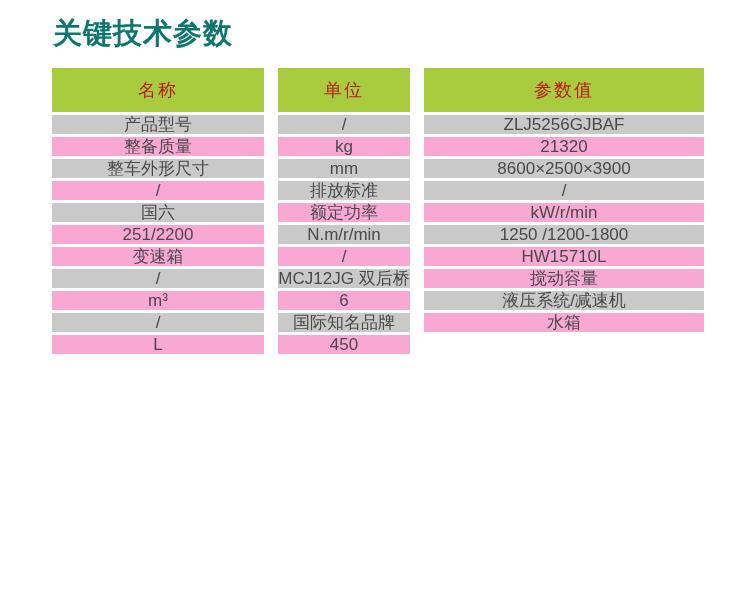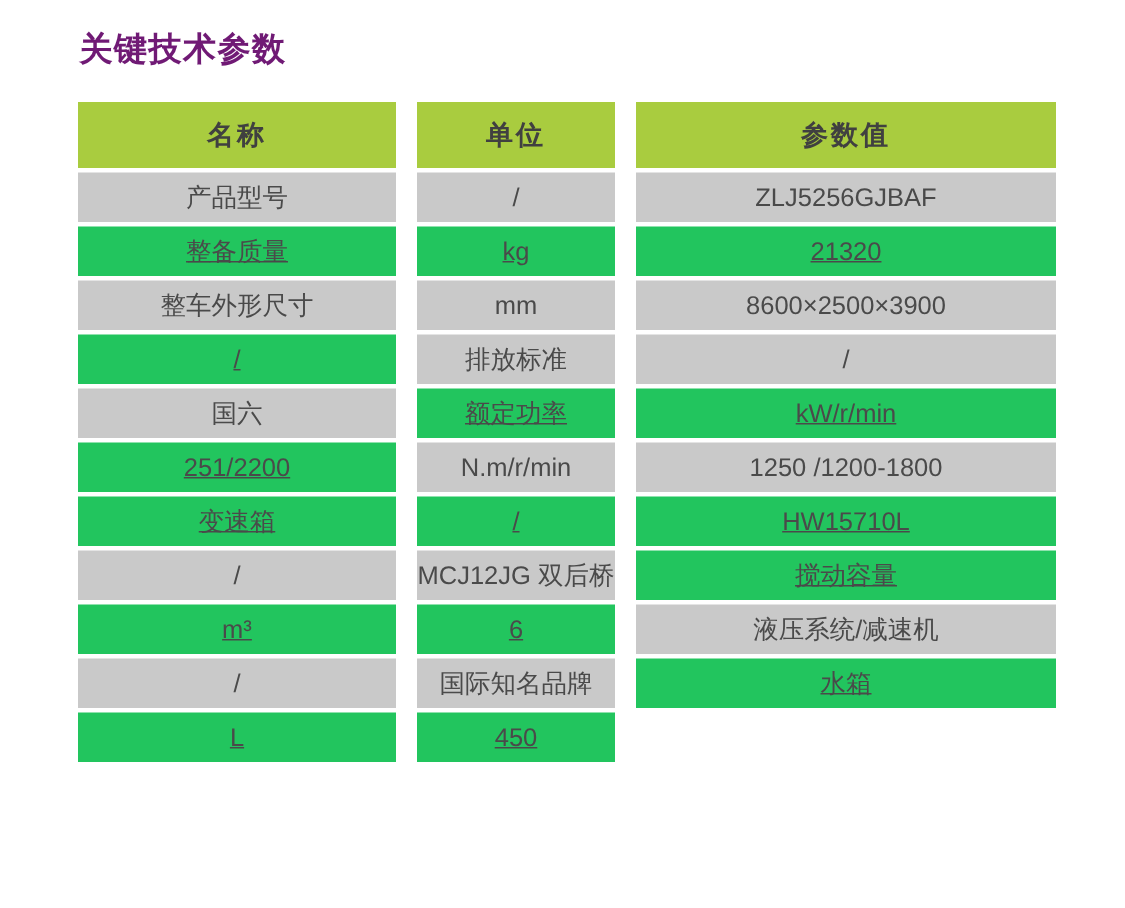--- a/index.html
+++ b/index.html
@@ -13,55 +13,55 @@
     width: 750px;
     height: 605px;
     background: #ffffff;
     overflow: hidden;
   }
   .title {
     position: absolute;
     left: 53px;
     top: 19px;
     margin: 0;
-    font-size: 22px;
+    font-size: 29px;
     line-height: 28px;
     font-weight: bold;
-    color: #701a75;
+    color: #0f766e;
     letter-spacing: 1px;
   }
   .spec-table {
     position: absolute;
     left: 52px;
     top: 68px;
     display: grid;
     grid-template-columns: 212px 132px 280px;
     column-gap: 14px;
     row-gap: 3px;
     background: #ffffff;
   }
   .cell {
     display: flex;
     align-items: center;
     justify-content: center;
-    height: 33px;
+    height: 19px;
     font-size: 17px;
     color: #4a4a4a;
     white-space: nowrap;
   }
   .cell.hdr {
     height: 44px;
     background: #a9cc3f;
-    color: #404040;
+    color: #b91c1c;
     font-size: 18px;
-    font-weight: bold;
+    font-weight: normal;
     letter-spacing: 2px;
   }
   .cell.odd  { background: #c9c9c9; }
-  .cell.even { background: #22c55e; text-decoration: underline; }
+  .cell.even { background: #f9a8d4; }
 </style>
 </head>
 <body>
 
 <div class="page">
   <h1 class="title">关键技术参数</h1>
 
   <div class="spec-table">
 
     <div class="cell hdr">名称</div>

